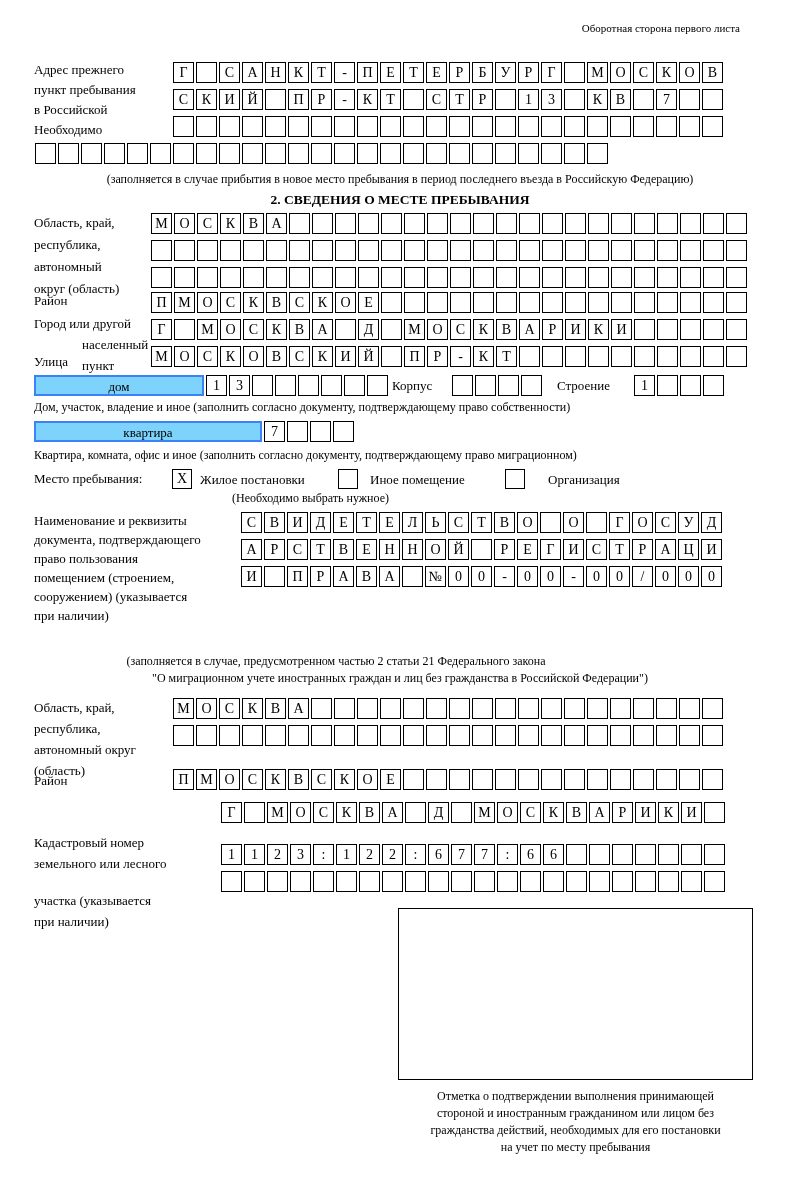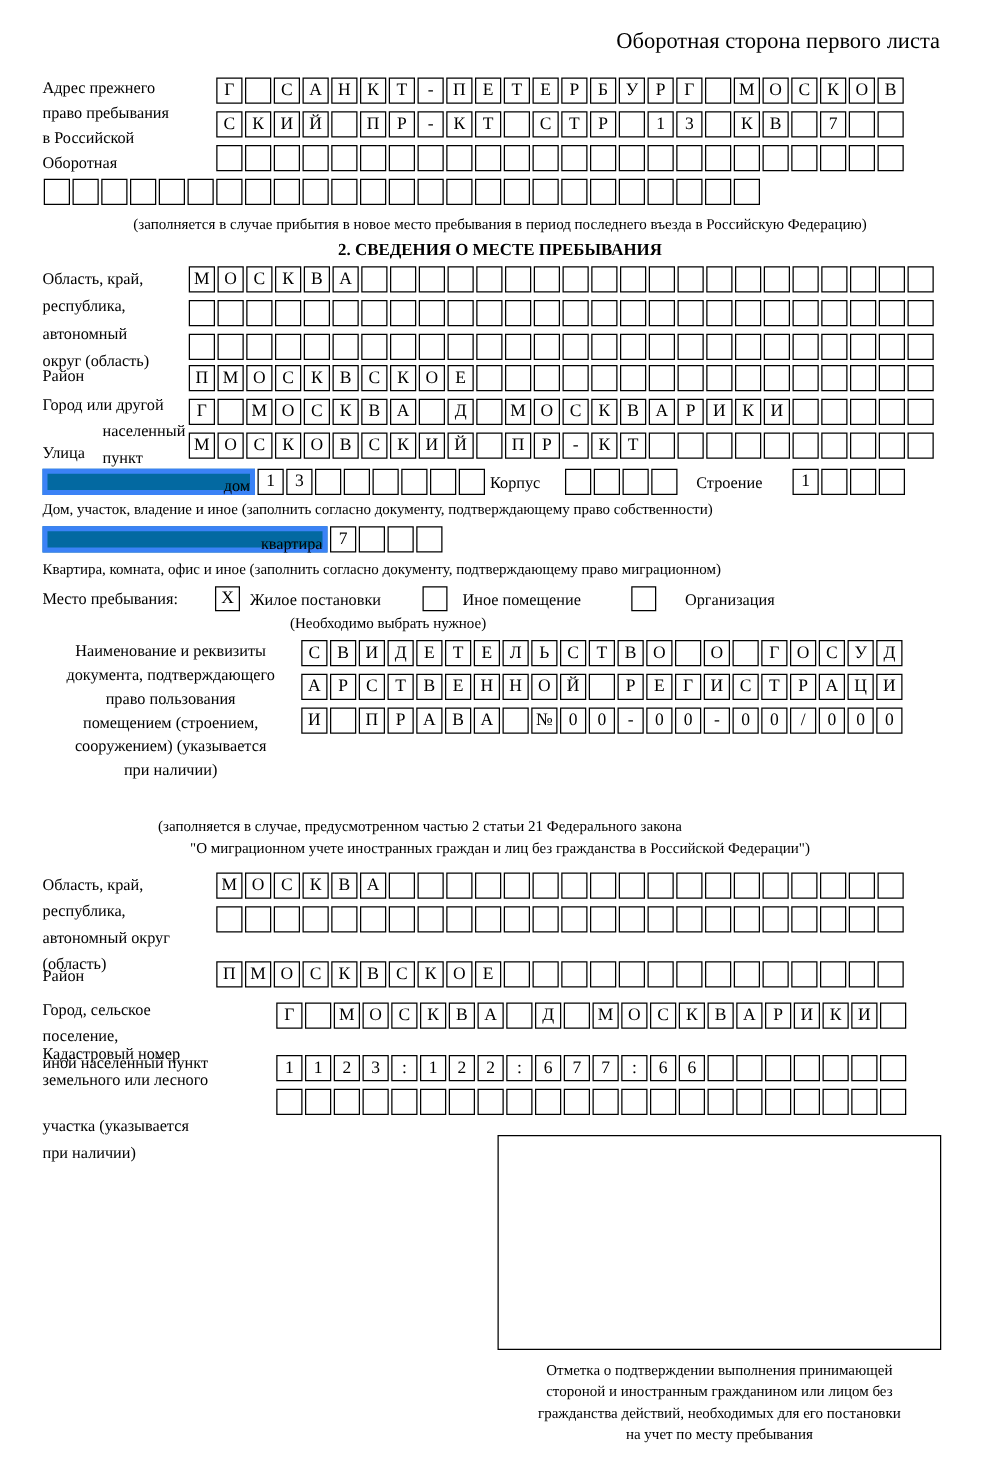--- a/index.html
+++ b/index.html
@@ -16,22 +16,22 @@
     font-size: 12.5px;
   }
   .page {
     position: relative;
     width: 800px;
     height: 1180px;
     overflow: hidden;
   }
   .abs { position: absolute; }
   .hdr-right {
-    top: 22px; right: 48px;
-    font-size: 18px;
+    top: 22px; right: 60px;
+    font-size: 11px;
   }
   .lbl {
     line-height: 20px;
     font-size: 13px;
   }
   .lbl-sm { font-size: 12px; line-height: 18px; }
   
   .cellrow { position: absolute; display: flex; }
   .cell {
     width: 21px; height: 21px;
@@ -39,27 +39,27 @@
     margin-right: 2px;
     box-sizing: border-box;
     text-align: center;
     font-size: 14px;
     line-height: 19px;
     font-family: "Liberation Serif", serif;
     background: #fff;
   }
   .field-box {
     position: absolute;
-    border: 4px solid #3b82f6;
+    border: 2px solid #3b82f6;
     box-sizing: border-box;
     height: 21px;
     line-height: 19px;
-    text-align: right;
+    text-align: center;
     font-size: 13px;
-    background: #0369a1;
+    background: #7dd3fc;
   }
   .chk {
     display: inline-block;
     width: 20px; height: 20px;
     border: 1px solid #000;
     box-sizing: border-box;
     text-align: center;
     line-height: 18px;
     font-size: 14px;
     vertical-align: middle;
@@ -86,23 +86,23 @@
 </style>
 </head>
 <body>
 
 <div class="page">
 
   <div class="abs hdr-right">Оборотная сторона первого листа</div>
 
   <div class="abs lbl" style="left:34px; top:60px; width:140px;">
     <div>Адрес прежнего</div>
-    <div>право пребывания</div>
+    <div>пункт пребывания</div>
     <div>в Российской</div>
-    <div>Оборотная</div>
+    <div>Необходимо</div>
   </div>
 
   <div class="cellrow" style="left:173px; top:62px;">
     <div class="cell">Г</div>
     <div class="cell"></div>
     <div class="cell">С</div>
     <div class="cell">А</div>
     <div class="cell">Н</div>
     <div class="cell">К</div>
     <div class="cell">Т</div>
@@ -440,21 +440,21 @@
   <div class="abs" style="left:338px; top:469px;">
     <span class="chk"></span>
   </div>
   <div class="abs lbl" style="left:370px; top:470px;">Иное помещение</div>
   <div class="abs" style="left:505px; top:469px;">
     <span class="chk"></span>
   </div>
   <div class="abs lbl" style="left:548px; top:470px;">Организация</div>
   <div class="abs lbl-sm" style="left:232px; top:489px;">(Необходимо выбрать нужное)</div>
 
-  <div class="abs lbl" style="left:34px; top:511px; width:205px;text-align:center;">
+  <div class="abs lbl" style="left:34px; top:511px; width:205px;">
     <div style="line-height:19px;">Наименование и реквизиты</div>
     <div style="line-height:19px;">документа, подтверждающего</div>
     <div style="line-height:19px;">право пользования</div>
     <div style="line-height:19px;">помещением (строением,</div>
     <div style="line-height:19px;">сооружением) (указывается</div>
     <div style="line-height:19px;">при наличии)</div>
   </div>
   <div class="cellrow" style="left:241px; top:512px;">
     <div class="cell">С</div>
     <div class="cell">В</div>
@@ -608,24 +608,20 @@
     <div class="cell"></div>
     <div class="cell"></div>
     <div class="cell"></div>
     <div class="cell"></div>
     <div class="cell"></div>
     <div class="cell"></div>
     <div class="cell"></div>
     <div class="cell"></div>
   </div>
 
-  <div class="abs lbl" style="left:34px; top:797px; width:150px;">
-    <div style="line-height:21px;">Город, сельское поселение,</div>
-    <div style="line-height:21px;">иной населенный пункт</div>
-  </div>
   <div class="cellrow" style="left:221px; top:802px;">
     <div class="cell">Г</div>
     <div class="cell"></div>
     <div class="cell">М</div>
     <div class="cell">О</div>
     <div class="cell">С</div>
     <div class="cell">К</div>
     <div class="cell">В</div>
     <div class="cell">А</div>
     <div class="cell"></div>

